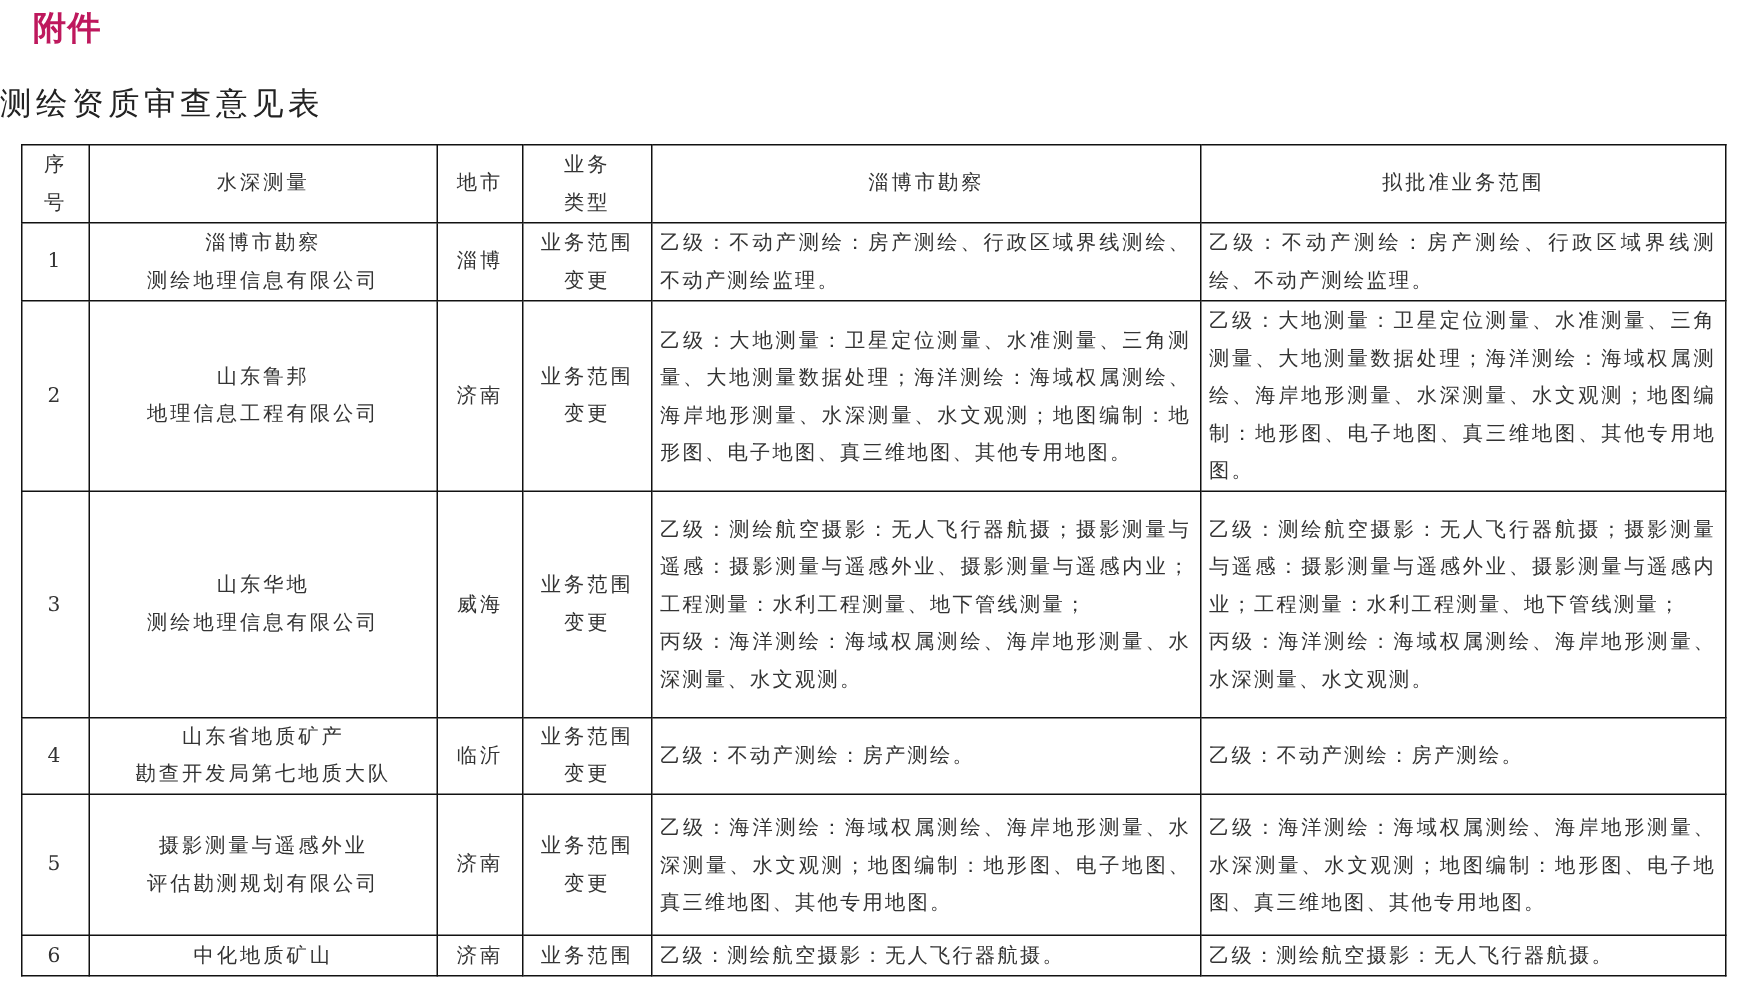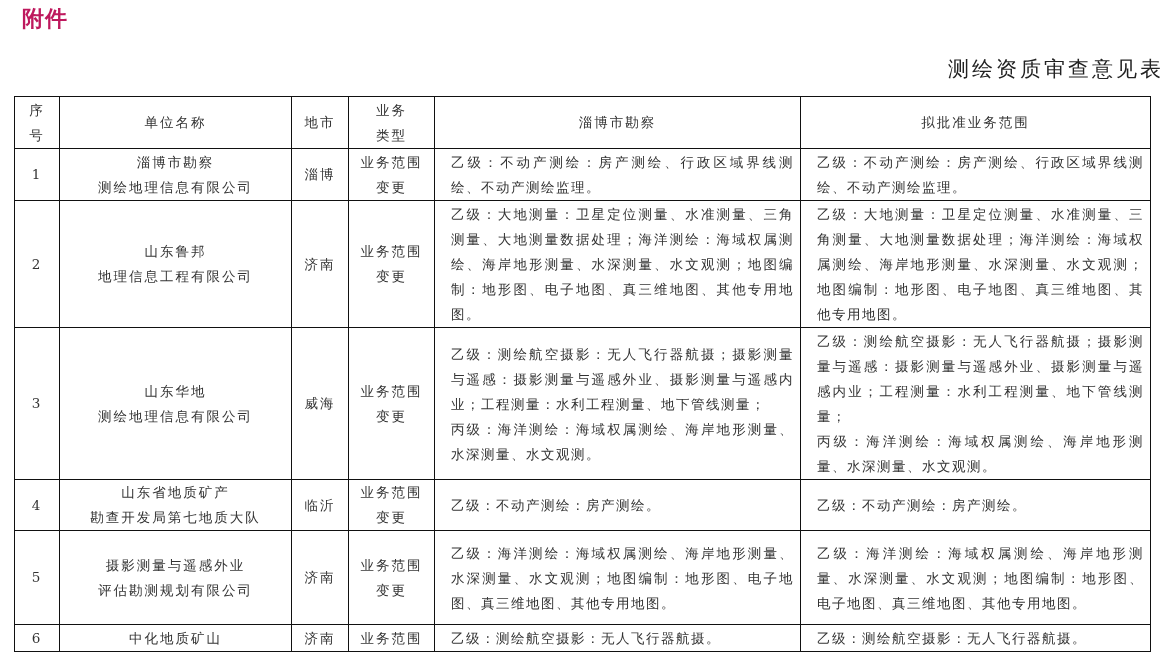--- a/index.html
+++ b/index.html
@@ -1,26 +1,26 @@
 <!DOCTYPE html>
 <html><head>
 <meta charset="utf-8">
 <style>
   html, body { margin:0; padding:0; background:#ffffff; }
   body { width:1164px; height:654px; overflow:hidden; position:relative;
          font-family:"DejaVu Serif","Liberation Serif",serif; color:#222; }
   .attach { position:absolute; left:22px; top:4px; font-family:"DejaVu Sans","Liberation Sans",sans-serif;
             font-size:22px; font-weight:bold; color:#be185d; letter-spacing:1px; }
-  .title { position:absolute; left:0; width:1164px; top:55px; text-align:right;
+  .title { position:absolute; left:0; width:1164px; top:55px; text-align:left;
            font-size:21px; letter-spacing:3px; color:#222; }
   table { position:absolute; left:14px; top:96px; border-collapse:collapse; table-layout:fixed; }
   td, th { border:1.5px solid #111; font-size:13.5px; font-weight:normal; color:#333; line-height:25px; padding:0; }
   th { text-align:center; letter-spacing:2px; }
   td.c { text-align:center; letter-spacing:2px; }
-  td.t { text-align:justify; padding:1px 6px 0 16px; letter-spacing:1.5px; vertical-align:middle;margin-top:40px; }
+  td.t { text-align:justify; padding:1px 6px 0 5px; letter-spacing:1.5px; vertical-align:middle;margin-top:40px; }
   .line { display:block; }
 </style>
 </head>
 <body>
 
 <div class="attach">附件</div>
 <div class="title">测绘资质审查意见表</div>
 
 <table>
   <colgroup>
@@ -30,21 +30,21 @@
       <col style="width:86px">
       <col style="width:366px">
       <col style="width:350px">
   </colgroup>
   <tbody>
       <tr style="height:52px">
     <th>
           <span class="line">序</span>
           <span class="line">号</span>
         </th>
-    <th>单位名称</th>
+    <th>水深测量</th>
     <th>地市</th>
     <th>
           <span class="line">业务</span>
           <span class="line">类型</span>
         </th>
     <th>淄博市勘察</th>
     <th>拟批准业务范围</th>
   </tr>
 
   <tr style="height:51px">

